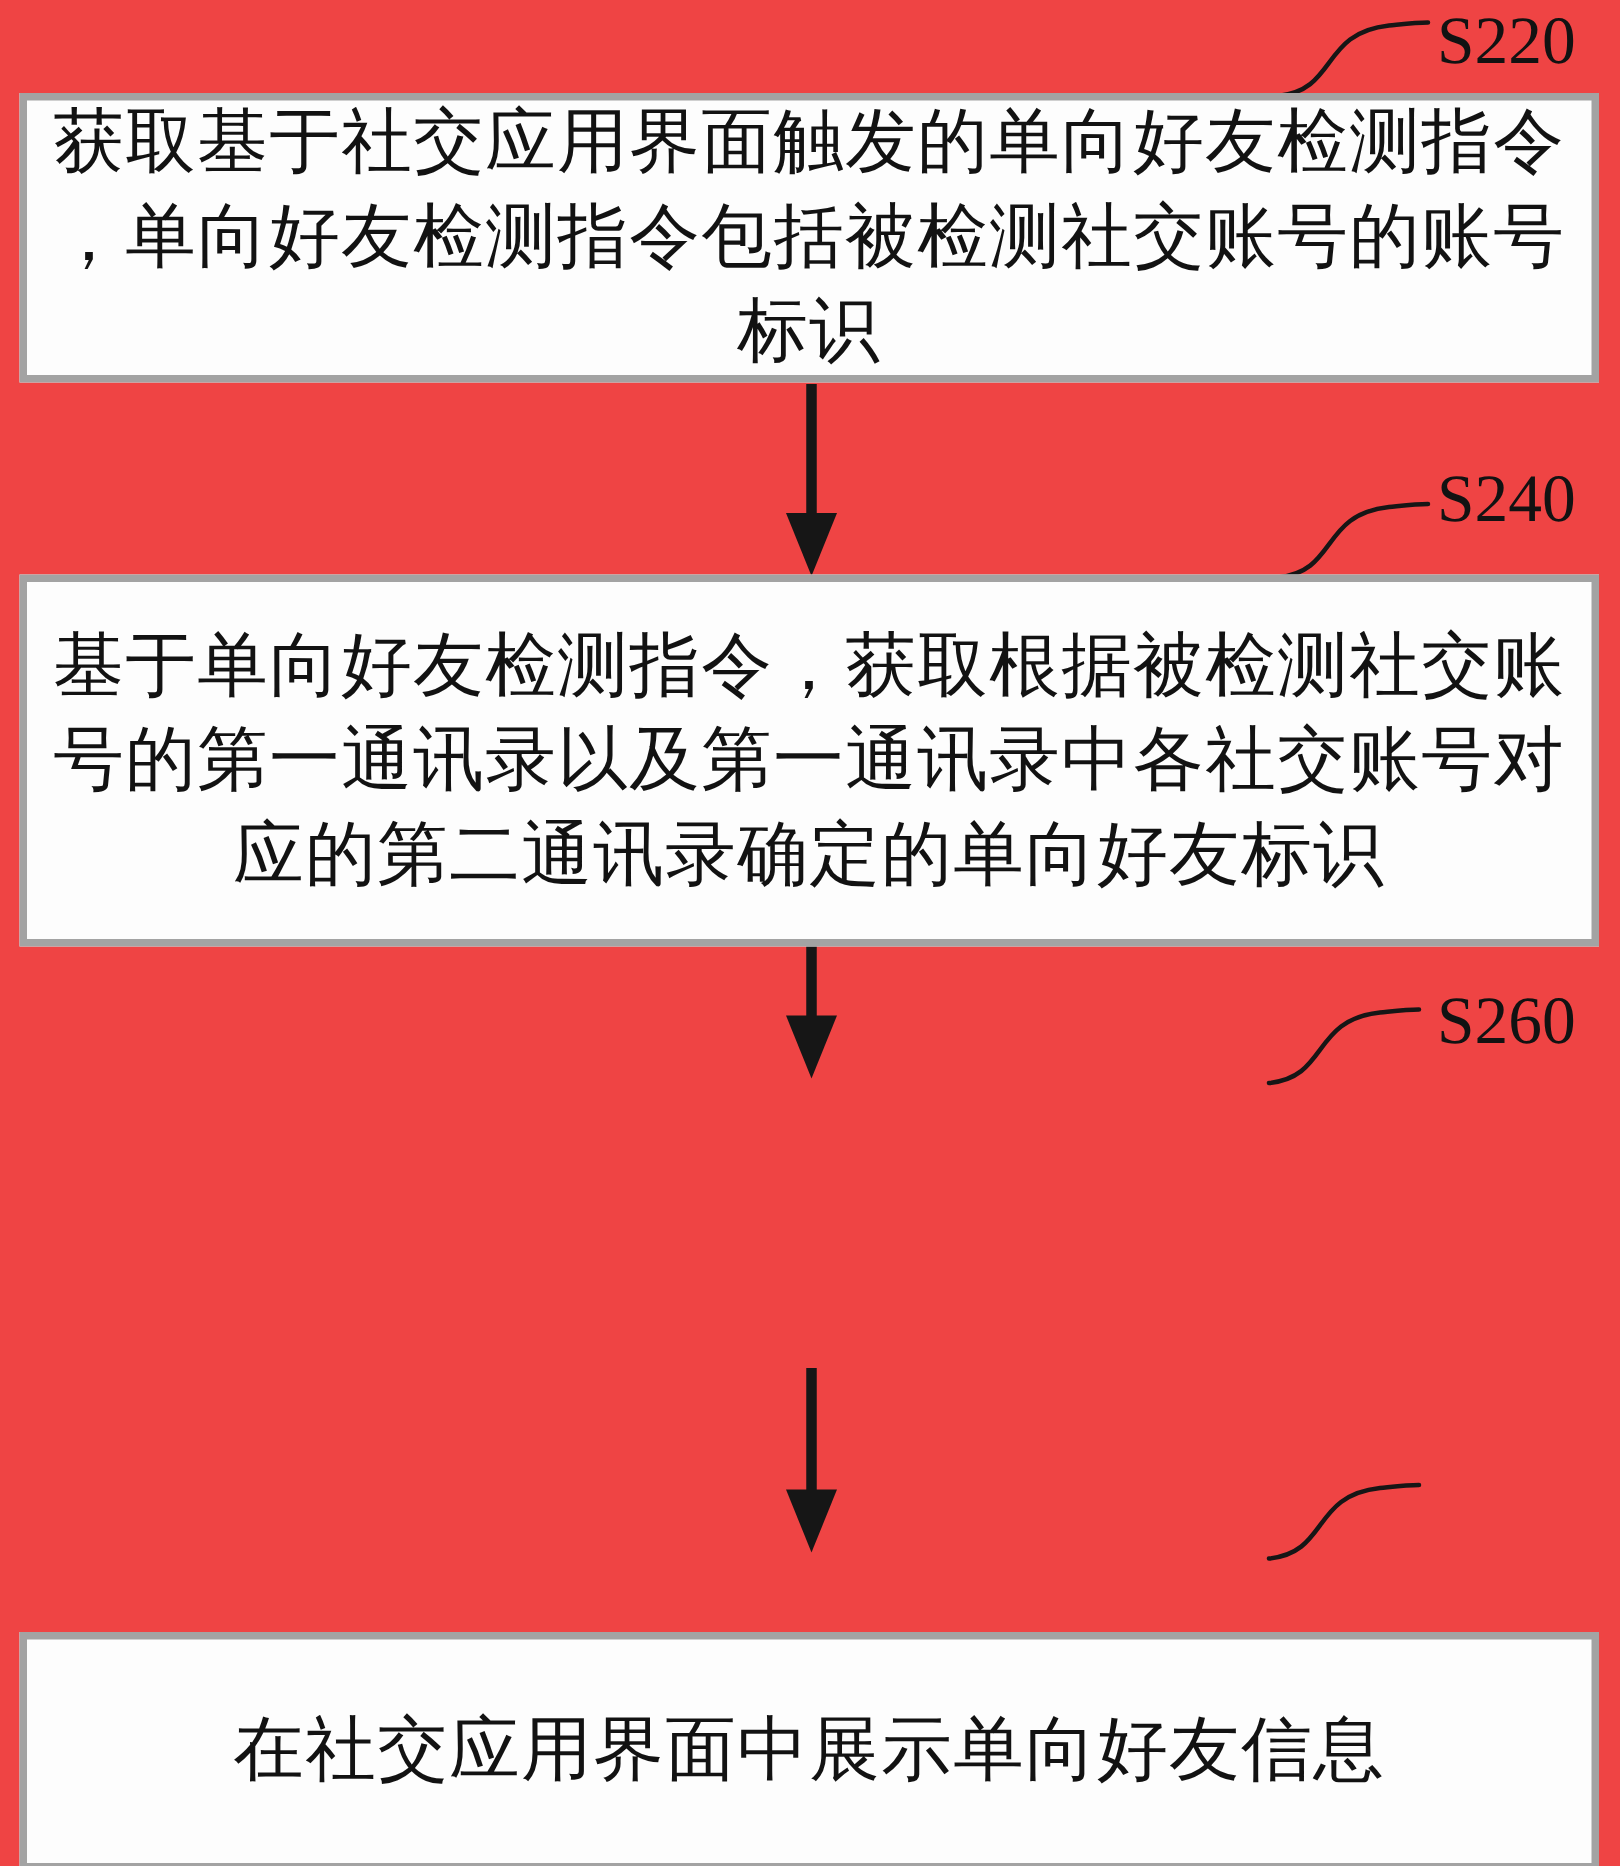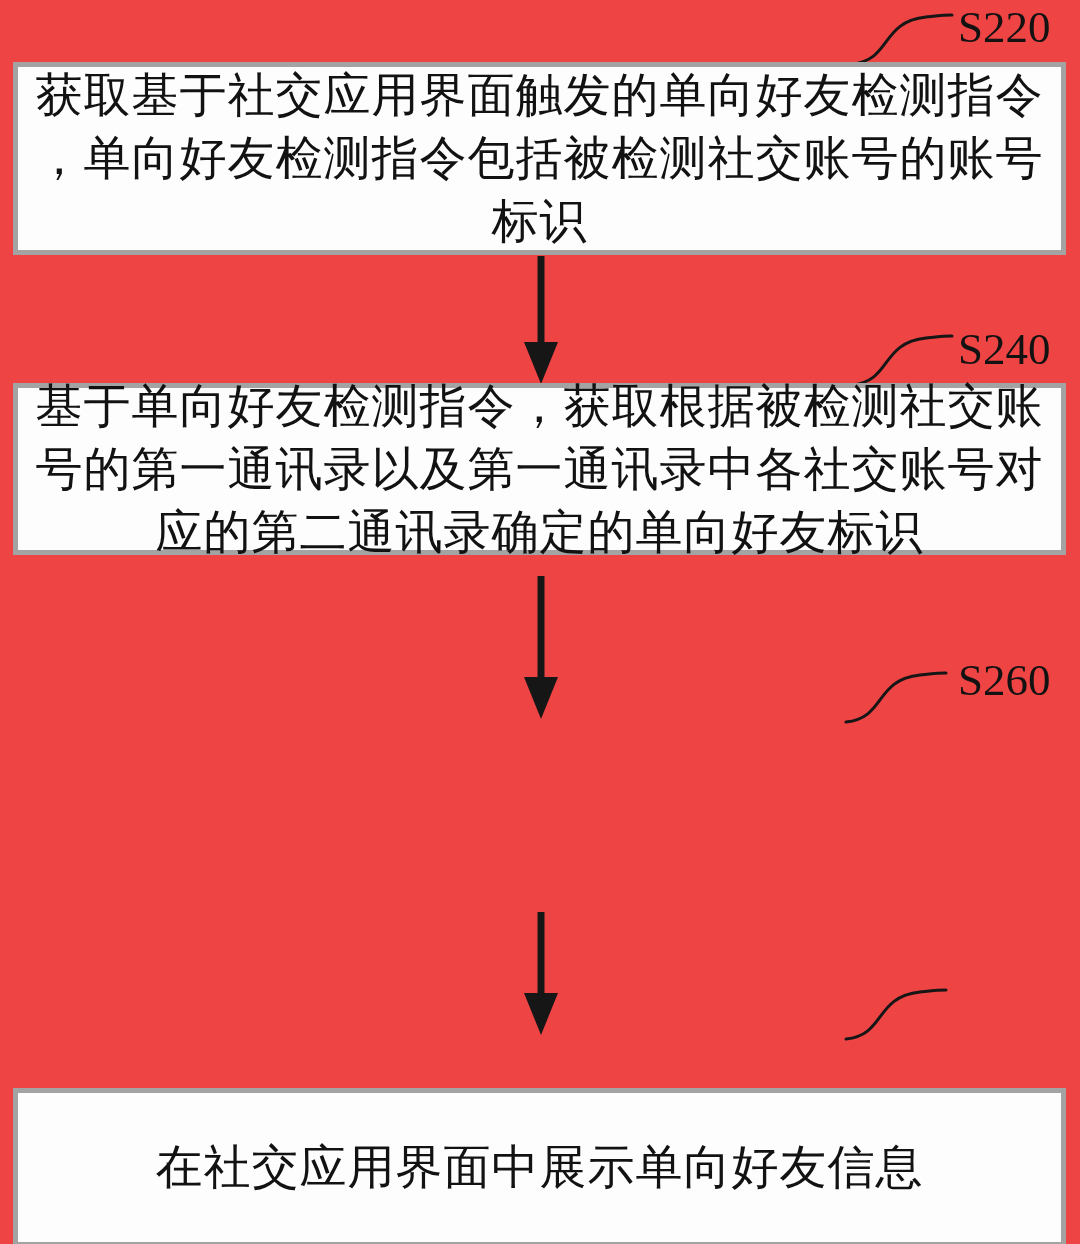--- a/index.html
+++ b/index.html
@@ -80,30 +80,30 @@
       <polygon points="524,993 558,993 541,1035" fill="#161616"></polygon>
     </g>
 
     <path d="M 852 64 C 892 60 880 22 926 17 C 936 16 944 15 952 15" fill="none" stroke="#161616" stroke-width="3" stroke-linecap="round"></path>
     <path d="M 852 385 C 892 381 880 343 926 338 C 936 337 944 336 952 336" fill="none" stroke="#161616" stroke-width="3" stroke-linecap="round"></path>
     <path d="M 846 722 C 886 718 874 680 920 675 C 930 674 938 673 946 673" fill="none" stroke="#161616" stroke-width="3" stroke-linecap="round"></path>
     <path d="M 846 1039 C 886 1035 874 997 920 992 C 930 991 938 990 946 990" fill="none" stroke="#161616" stroke-width="3" stroke-linecap="round"></path>
   </svg>
 
   <div class="step-label" style="top:2px">S220</div>
-  <div class="step-label" style="top:324px">S240</div>
+  <div class="step-label" style="top:307px">S240</div>
   <div class="step-label" style="top:655px">S260</div>
 
   <div class="box box-multi" style="top:62px;height:193px">
     <div class="step-line">获取基于社交应用界面触发的单向好友检测指令</div>
     <div class="step-line">，单向好友检测指令包括被检测社交账号的账号</div>
     <div class="step-line">标识</div>
   </div>
 
-  <div class="box box-multi" style="top:383px;height:172px">
+  <div class="box box-multi" style="top:383px;height:248px">
     <div class="step-line">基于单向好友检测指令，获取根据被检测社交账</div>
     <div class="step-line">号的第一通讯录以及第一通讯录中各社交账号对</div>
     <div class="step-line">应的第二通讯录确定的单向好友标识</div>
   </div>
 
 
   <div class="box box-single" style="top:1088px;height:159px">
     <div class="step-line">在社交应用界面中展示单向好友信息</div>
   </div>
 

